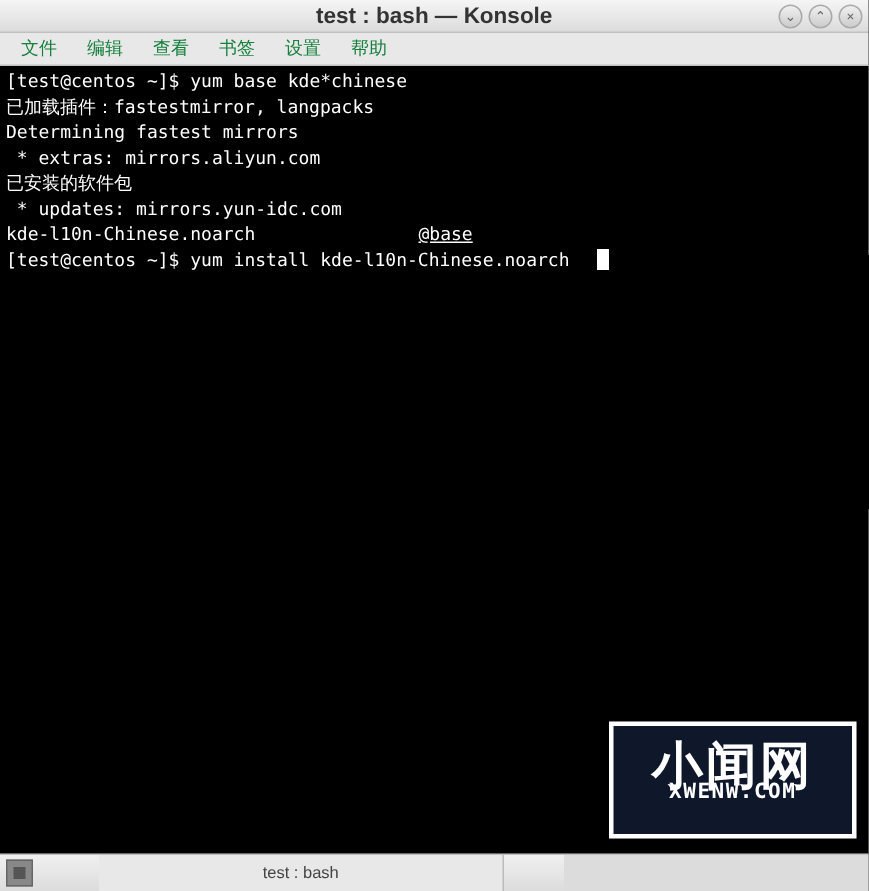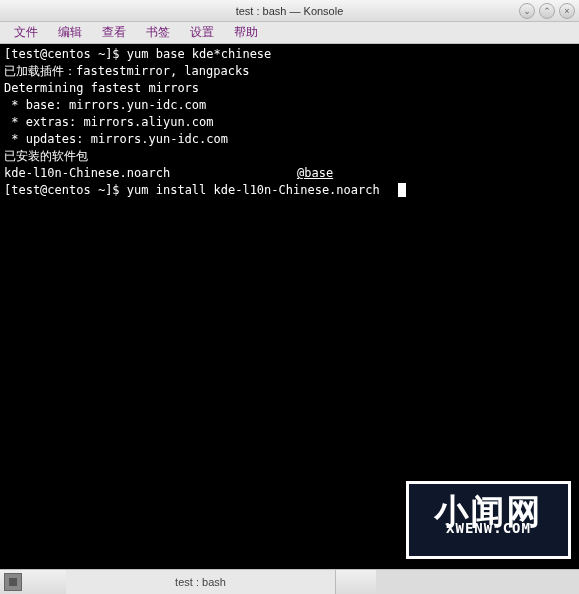--- a/index.html
+++ b/index.html
@@ -13,22 +13,22 @@
 .titlebar {
   height: 22px;
   background: linear-gradient(to bottom, #f5f5f5, #dcdcdc);
   display: flex;
   align-items: center;
   justify-content: center;
   position: relative;
   border-bottom: 1px solid #c0c0c0;
 }
 .titlebar-text {
-  font-size: 11px;
-  font-weight: normal;
+  font-size: 15px;
+  font-weight: bold;
   color: #333;
 }
 .window-controls {
   position: absolute;
   right: 4px;
   display: flex;
   gap: 4px;
 }
 .window-btn {
   width: 16px;
@@ -43,42 +43,41 @@
   color: #666;
   cursor: pointer;
 }
 .menubar {
   height: 22px;
   background: #e8e8e8;
   display: flex;
   align-items: center;
   padding: 0 4px;
   font-size: 12px;
-  color: #701a75;
+  color: #15803d;
   border-bottom: 1px solid #c0c0c0;
 }
 .menu-item {
   padding: 2px 10px;
   cursor: pointer;
 }
 .terminal {
   background: #000;
   color: #fff;
   font-family: "DejaVu Sans Mono", monospace;
   font-size: 12px;
   line-height: 17px;
   padding: 2px 4px;
   height: 525px;
   position: relative;
   overflow: hidden;
 }
 .term-line { white-space: pre; }
 .pkg-line {
   display: flex;
-  gap: 18px;
 }
 .pkg-name { width: 275px; }
 .pkg-ver { width: 170px; }
 .pkg-repo { flex: 1; text-decoration: underline; }
 .cursor-block {
   display: inline-block;
   width: 8px;
   height: 14px;
   background: #fff;
   vertical-align: text-bottom;
@@ -162,24 +161,23 @@
   <div class="menu-item">查看</div>
   <div class="menu-item">书签</div>
   <div class="menu-item">设置</div>
   <div class="menu-item">帮助</div>
 </div>
 
 <div class="terminal">
   <div class="term-line"><span>[test@centos ~]$ </span><span>yum base kde*chinese</span></div>
   <div class="term-line">已加载插件：fastestmirror, langpacks</div>
   <div class="term-line">Determining fastest mirrors</div>
-  <div class="term-line"> * base: mirrors.yun-idc.com</div>
   <div class="term-line"> * extras: mirrors.aliyun.com</div>
+  <div class="term-line">已安装的软件包</div>
   <div class="term-line"> * updates: mirrors.yun-idc.com</div>
-  <div class="term-line">已安装的软件包</div>
   <div class="term-line pkg-line">
     <span class="pkg-name">kde-l10n-Chinese.noarch</span>
     <span class="pkg-repo">@base</span>
   </div>
   <div class="term-line"><span>[test@centos ~]$ </span><span>yum install kde-l10n-Chinese.noarch</span><span class="cursor-block"></span></div>
 
   <div class="watermark">
     <div class="wm-big">小闻网</div>
     <div class="wm-small">XWENW.COM</div>
   </div>

